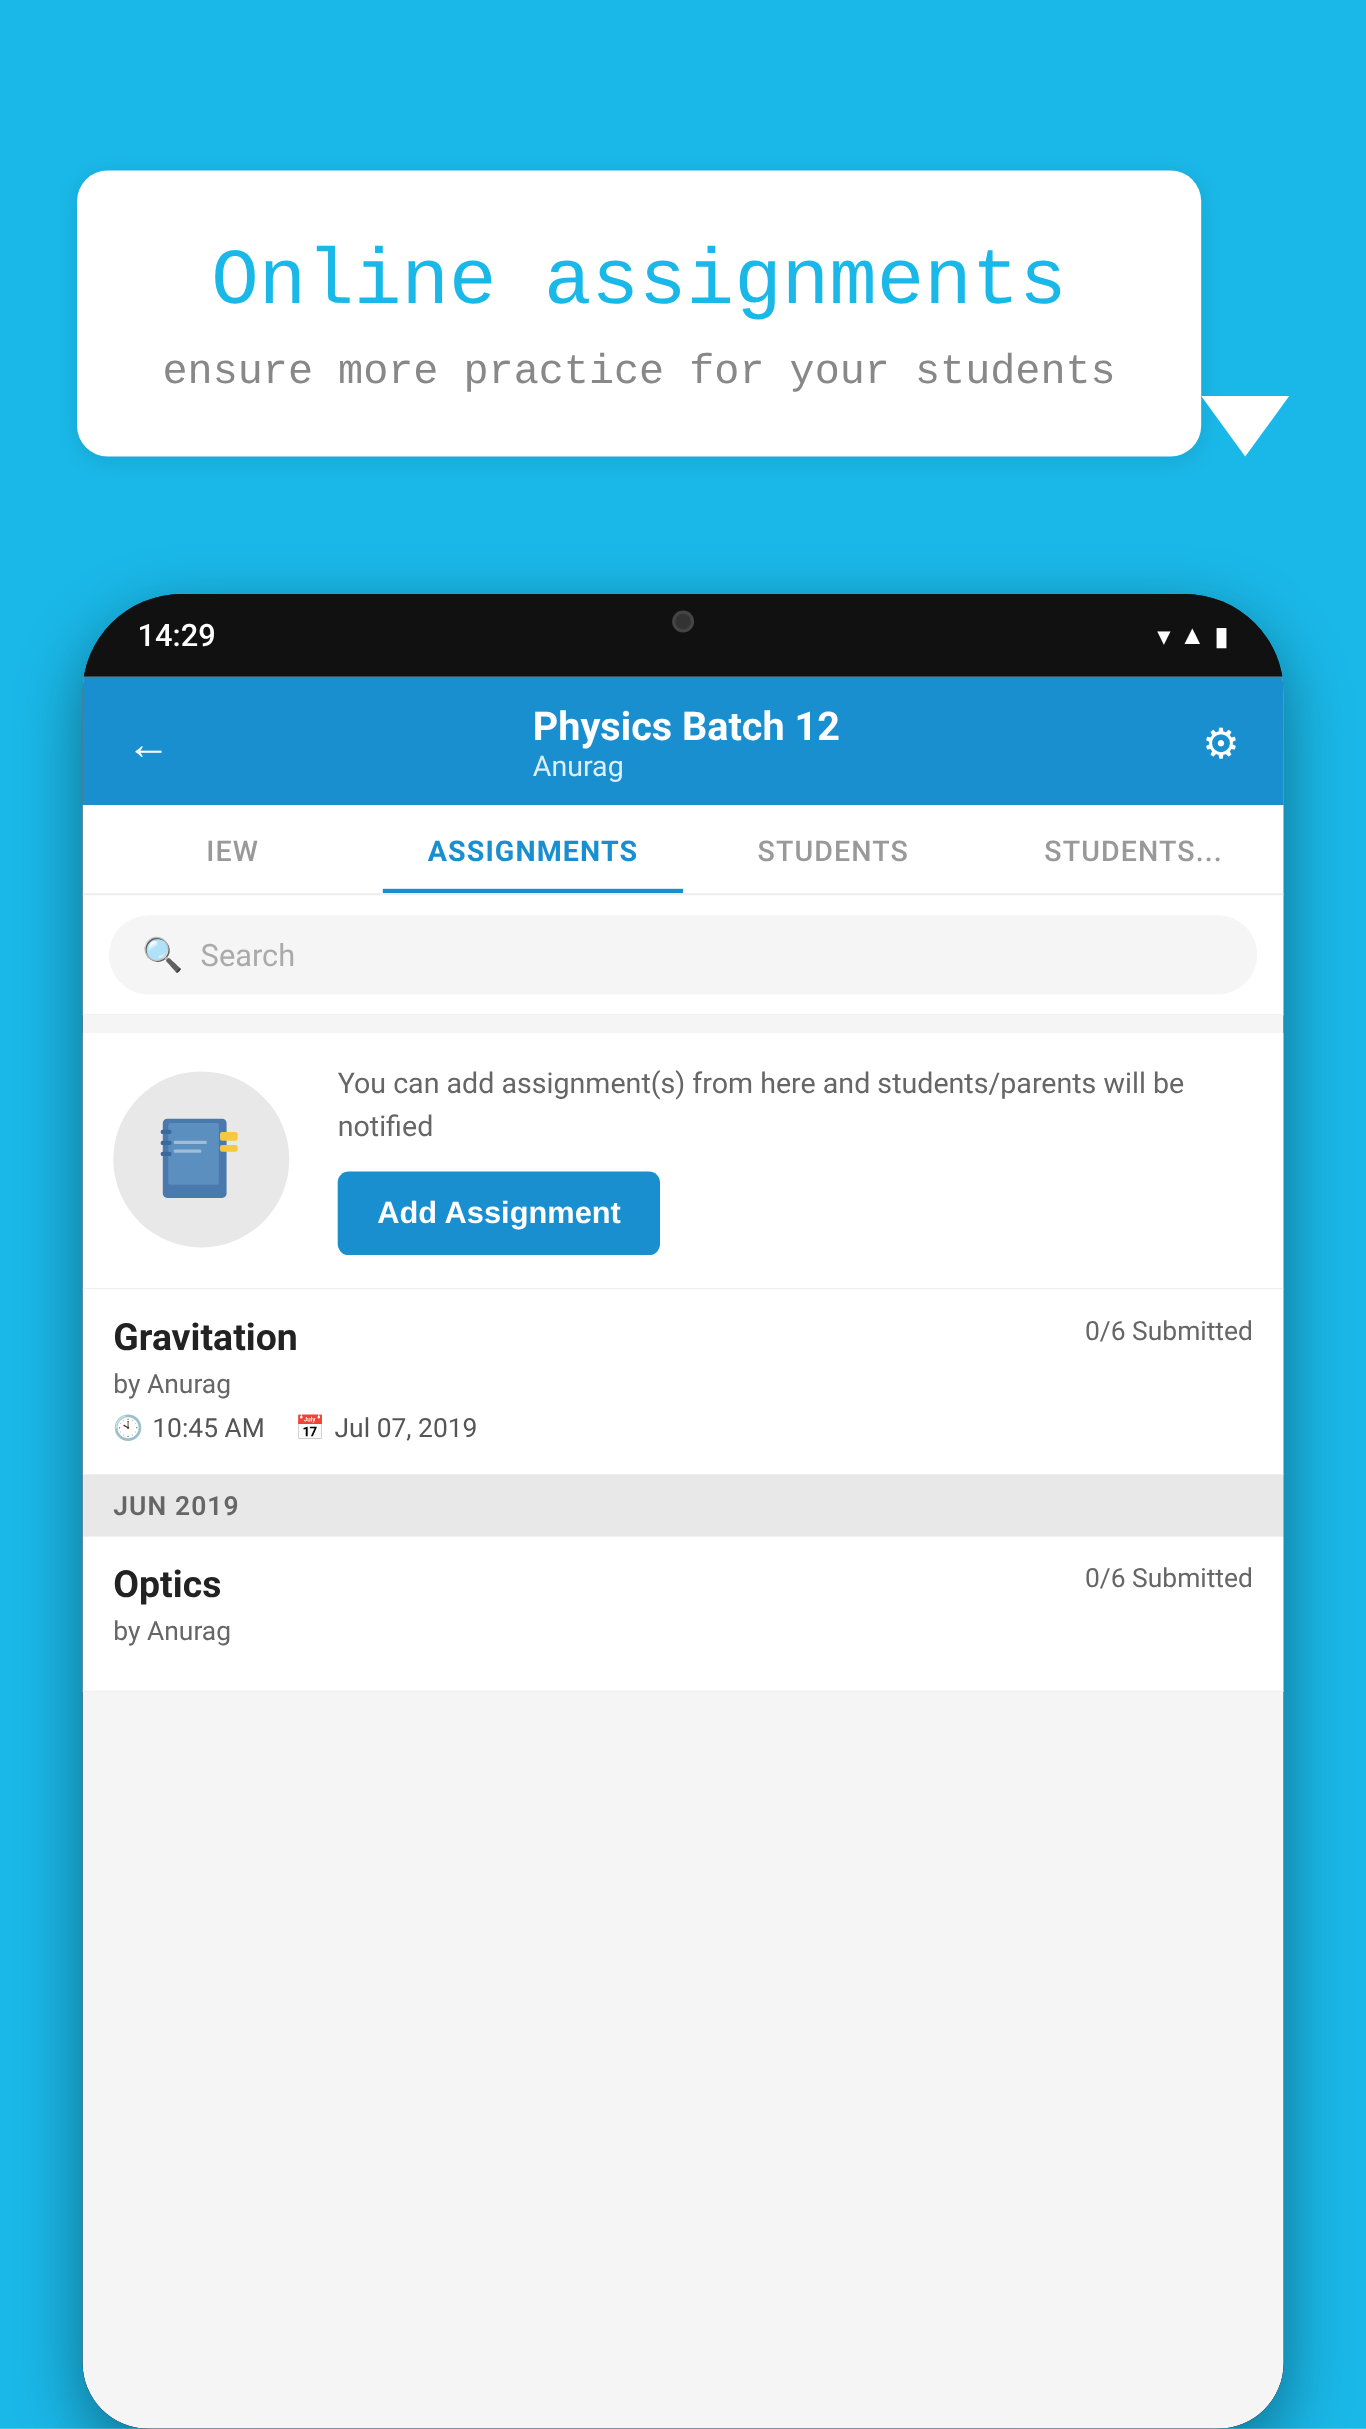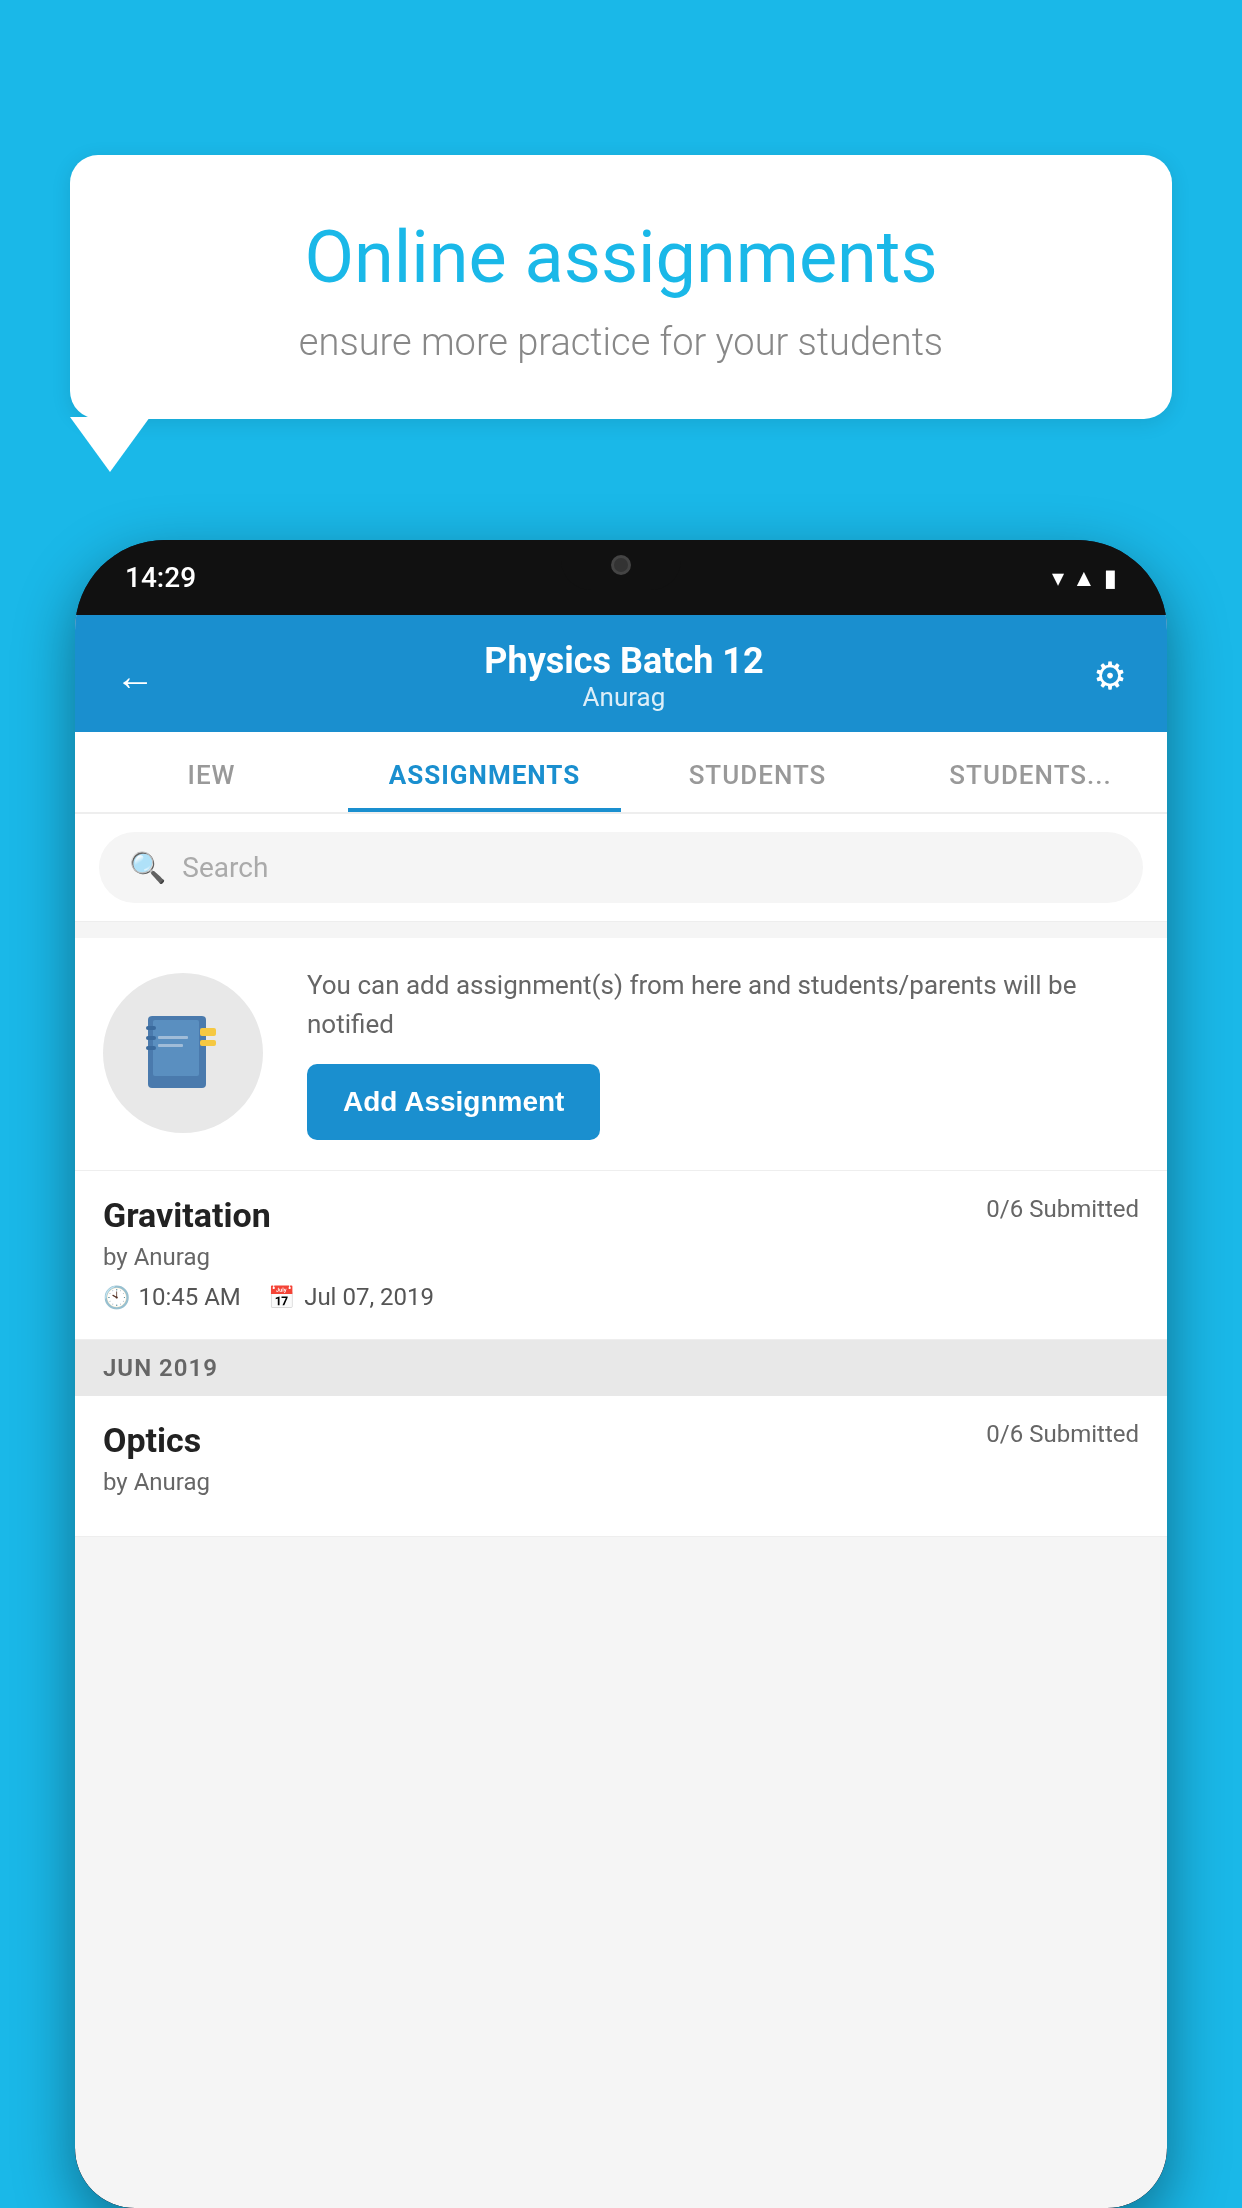--- a/index.html
+++ b/index.html
@@ -12,22 +12,23 @@
       position: relative;
     }
 
     
     .speech-bubble-container {
       position: absolute;
       top: 155px;
       left: 70px;
       right: 70px;
       display: flex;
-      flex-direction: column;
-      align-items: flex-start;
+      flex-direction: row;
+      align-items: flex-end;
+      font-family: Liberation Mono, monospace;
     }
     .speech-bubble {
       background: white;
       border-radius: 28px;
       padding: 60px 70px 55px;
       text-align: center;
       width: 100%;
       box-shadow: 0 4px 20px rgba(0,0,0,0.1);
     }
     .speech-bubble-title {
@@ -124,21 +125,21 @@
       display: flex;
       align-items: center;
       justify-content: space-between;
     }
     .app-header-back {
       color: white;
       font-size: 40px;
       cursor: pointer;
     }
     .app-header-center {
-      text-align: center;
+      text-align: left;
     }
     .app-header-title {
       color: white;
       font-size: 36px;
       font-weight: 700;
     }
     .app-header-subtitle {
       color: rgba(255,255,255,0.85);
       font-size: 26px;
     }

